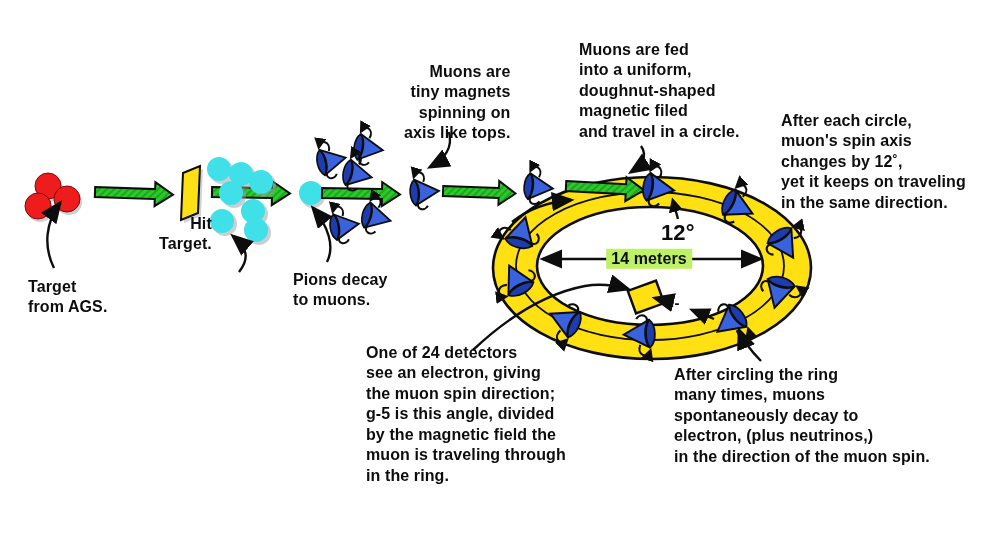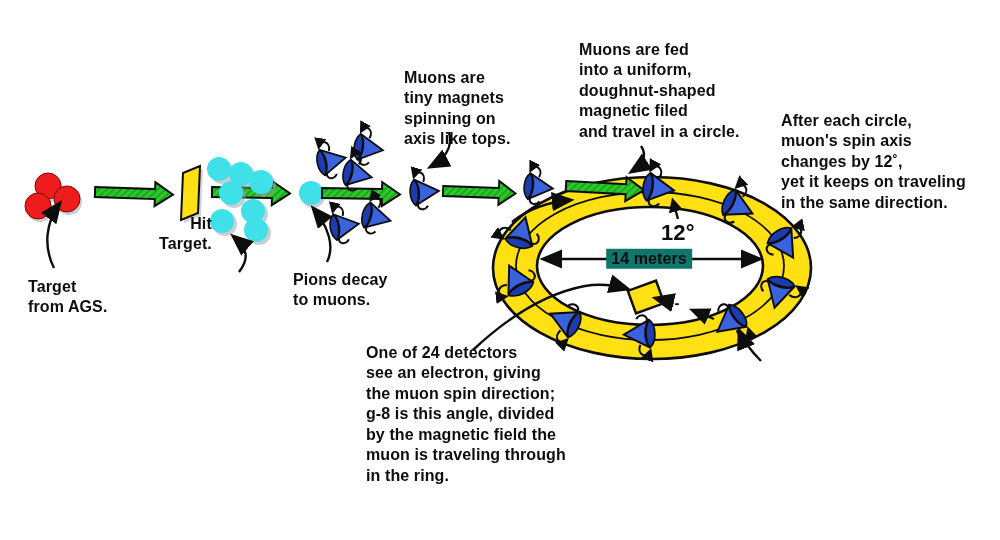--- a/index.html
+++ b/index.html
@@ -17,21 +17,21 @@
     font-weight:bold;
     font-size:16px;
     line-height:1.28;
     white-space:pre-line;
     letter-spacing:0.1px;
   }
   .label.big{font-size:16px;}
   .angle{font-size:22px;}
   .meters{
     transform:translate(-50%,-50%);
-    background:#0f766e;
+    background:#bef264;
     padding:0 5px;
     font-size:16px;
     white-space:nowrap;
   }
   .electron{font-size:15px;}
 </style>
 </head>
 <body>
 
 <div id="stage">
@@ -159,38 +159,43 @@
     <path d="M 761,361 C 749,349 743,340 739,330" marker-end="url(#ah)"></path>
   </g>
 </svg>
 
 <div class="label big" style="left:28px;top:277px;">Target
 from AGS.</div>
 <div class="label big" style="left:159px;top:214px;text-align:right;">Hit
 Target.</div>
 <div class="label big" style="left:293px;top:270px;">Pions decay
 to muons.</div>
-<div class="label" style="left:404px;top:68px;">Muons are
+<div class="label" style="left:404px;top:62px;text-align:right;">Muons are
 tiny magnets
 spinning on
 axis like tops.</div>
 <div class="label" style="left:579px;top:40px;">Muons are fed
 into a uniform,
 doughnut-shaped
 magnetic filed
 and travel in a circle.</div>
 <div class="label" style="left:781px;top:111px;">After each circle,
 muon's spin axis
 changes by 12˚,
 yet it keeps on traveling
 in the same direction.</div>
 <div class="label" style="left:366px;top:343px;">One of 24 detectors
 see an electron, giving
 the muon spin direction;
-g-8 is this angle, divided
+g-5 is this angle, divided
 by the magnetic field the
 muon is traveling through
 in the ring.</div>
+<div class="label" style="left:674px;top:365px;">After circling the ring
+many times, muons
+spontaneously decay to
+electron, (plus neutrinos,)
+in the direction of the muon spin.</div>
 <div class="label angle" style="left:661px;top:219px;">12°</div>
 <div class="label meters" style="left:649px;top:259px;">14 meters</div>
 <div class="label electron" style="left:666px;top:293px;">e-</div>
 
 </div>
 
 </body></html>

